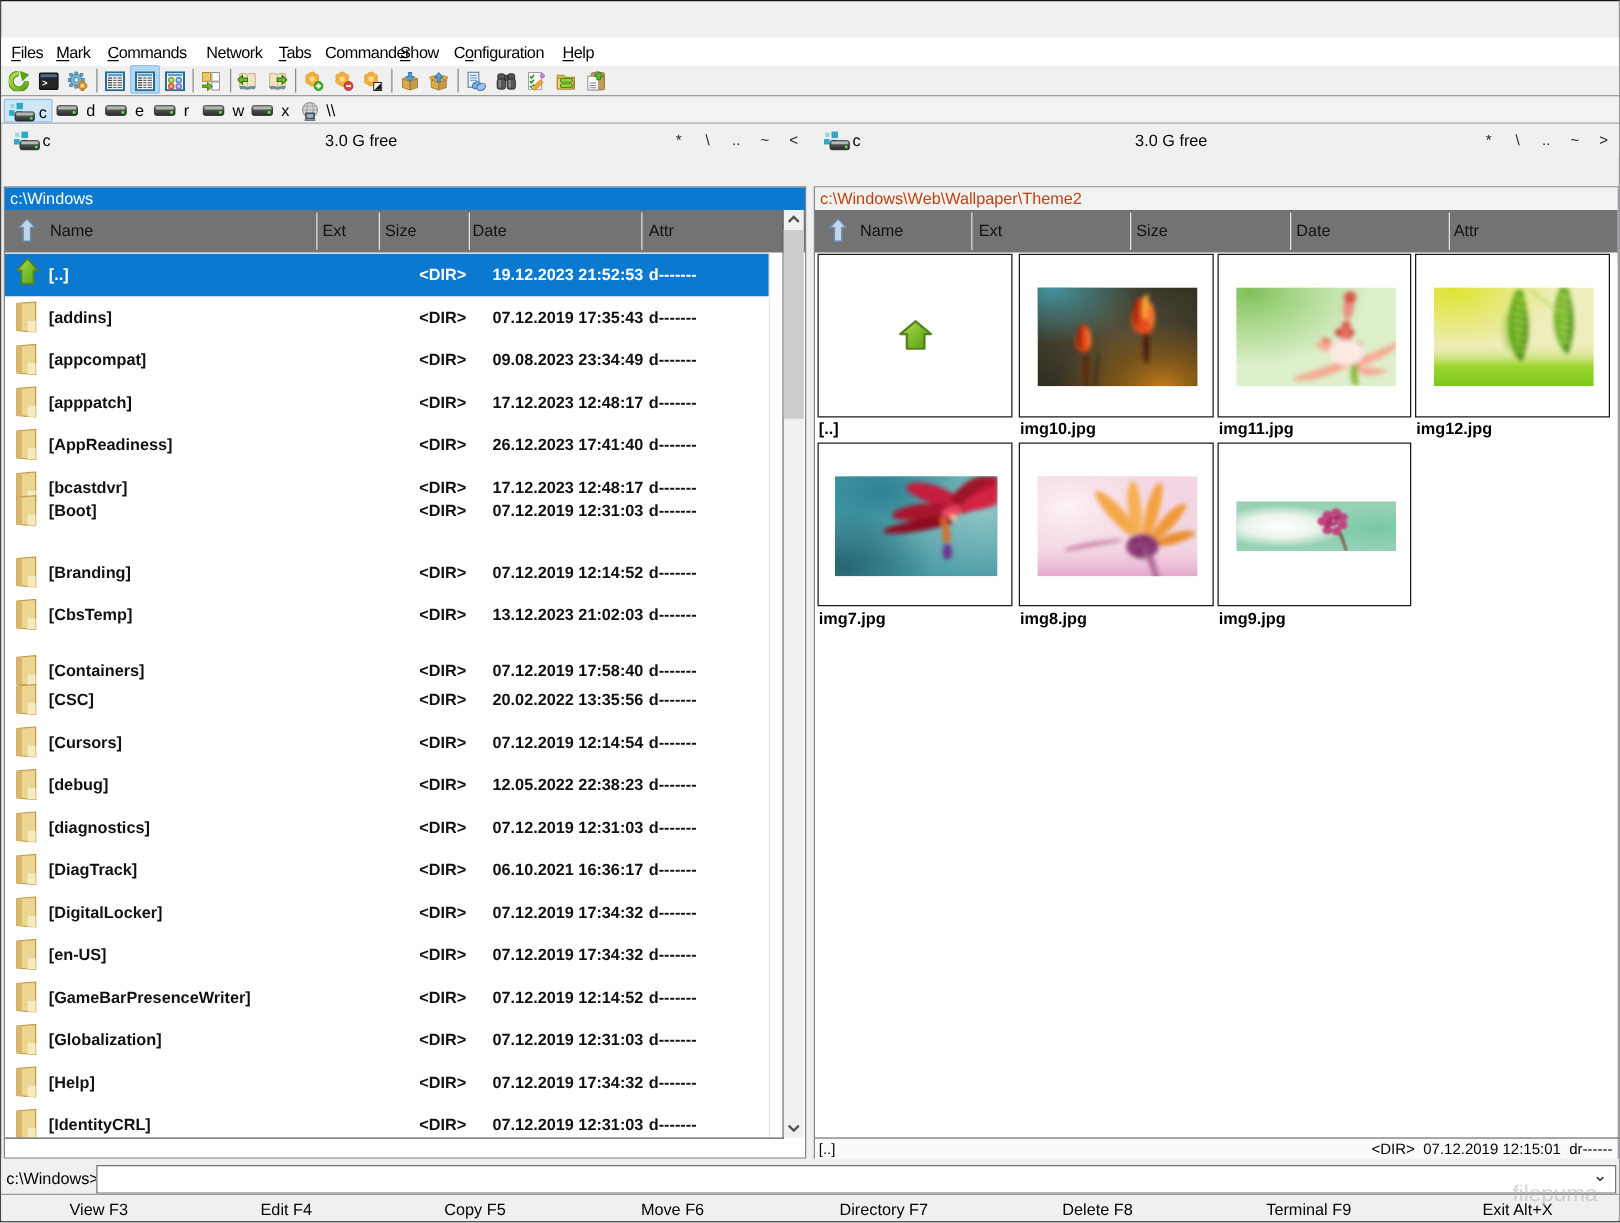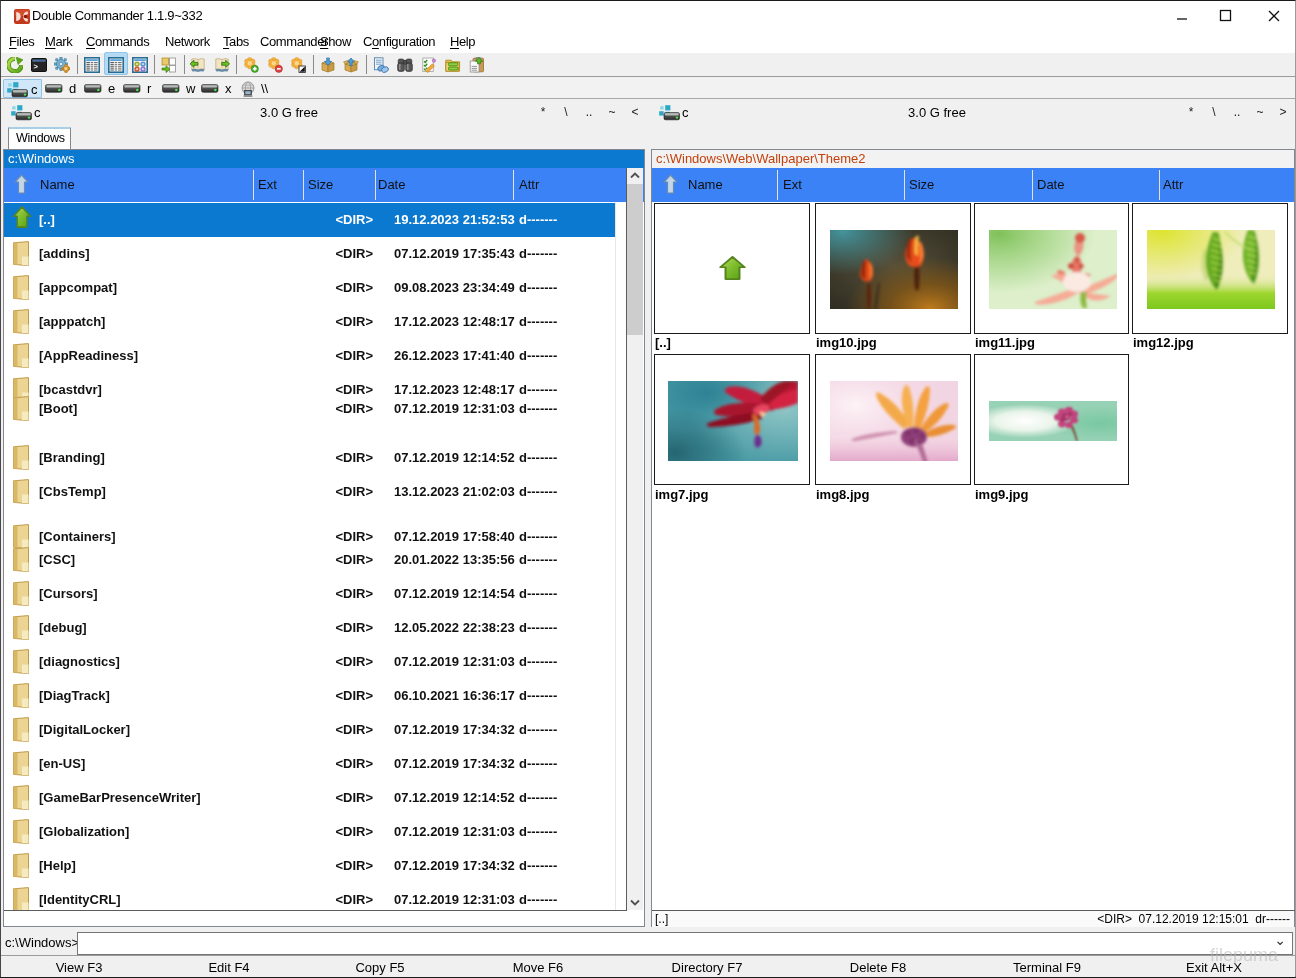--- a/index.html
+++ b/index.html
@@ -29,21 +29,21 @@
 .free { position:absolute; top:5px; width:120px; margin-left:-60px; text-align:center; font-size:13px; color:#000; }
 .sym { position:absolute; top:5px; font-size:12px; color:#222; width:20px; text-align:center; }
 .tabrow { position:absolute; left:0; top:27px; width:100%; height:23px; background:#f0f0f0; }
 .tab { position:absolute; left:5px; top:1px; height:22px; background:#fff; border:1px solid #868686; border-bottom:none;
   font-size:12.5px; letter-spacing:-0.3px; padding:3px 5px 0 7px; color:#000; }
 .tab.act { border-top:2px solid #a9cfe8; padding-top:2px; }
 .pbox { position:absolute; left:0; top:50px; width:100%; height:778px; border:1px solid #828790; background:#fff; }
 .pathbar { position:absolute; left:0; top:0; width:100%; height:18px; font-size:13px; padding:1px 0 0 4px; }
 .pathbar.act { background:#0b79d0; color:#fff; }
 .pathbar.ina { background:#f2f2f2; color:#c2410c; }
-.phead { position:absolute; left:0; top:18px; width:100%; height:44px; background:#3b82f6; border-bottom:1px solid #3c96de; }
+.phead { position:absolute; left:0; top:18px; width:100%; height:44px; background:#737373; border-bottom:1px solid #3c96de; }
 .phead.r { border-bottom:1px solid #e2e8ee; }
 .hlab { position:absolute; top:9px; font-size:13px; color:#111; }
 .harr { position:absolute; top:6px; }
 .hsep { position:absolute; top:2px; width:1px; height:30px; background:#e2e2e2; }
 .list { position:absolute; left:0; top:52px; width:100%; height:708px; background:#fff; overflow:hidden; }
 .row { position:absolute; left:0; width:611px; height:34px; }
 .row.sel { background:#0b79d0; color:#fff; }
 .ric { position:absolute; }
 .rname { position:absolute; left:35px; top:9px; font-size:13px; font-weight:bold; color:#111; }
 .rdir { position:absolute; left:299px; width:70px; top:9px; text-align:right; font-size:13px; font-weight:bold; color:#111; }
@@ -62,39 +62,20 @@
 #cmdinput:after { content:"\2304"; position:absolute; right:6px; top:-1px; font-size:14px; color:#333; }
 #fnbar { position:absolute; left:0; top:954px; width:100%; height:22px; background:#f0f0f0; border-top:1px solid #9c9c9c; }
 .fnl { position:absolute; top:4px; font-size:13px; color:#000; width:0; }
 .fnl span { display:inline-block; transform:translateX(-50%); white-space:nowrap; }
 .tcell { position:absolute; width:155.5px; height:131px; background:#fff; border:1.5px solid #1a1a1a; }
 .tlabel { position:absolute; font-size:13px; font-weight:bold; color:#000; }
 #wm { position:absolute; left:1209px; top:944px; font-size:18px; color:#b5b5b5; opacity:0.55; z-index:50; }
 </style></head>
 <body>
 <div id="win">
-<div id="titlebar">
- <span class="abs" style="left:13px;top:8px"><svg width="16" height="15" viewBox="0 0 16 15" style="">
-          <rect x="0" y="0" width="16" height="15" rx="2" fill="#c23a1e"></rect>
-<rect x="0.8" y="0.8" width="14.4" height="6" rx="1.5" fill="#d85030" opacity="0.8"></rect>
-<path d="M2.2 3 a4.5 4.5 0 0 1 0 9 z" fill="#f5ddd5"></path>
-<path d="M13.8 3.4 a4.2 4.2 0 0 0 0 8.2" fill="none" stroke="#f5ddd5" stroke-width="2.6"></path>
-<circle cx="11.5" cy="7.5" r="1.8" fill="#8c1606"></circle>
-        </svg></span>
- <span id="title">Double Commander 1.1.9~332</span>
- <svg width="12" height="12" style="position:absolute;left:1175px;top:9px">
-        <line x1="1" y1="9" x2="11" y2="9" stroke="#111" stroke-width="1.3"></line>
-      </svg>
- <svg width="14" height="14" style="position:absolute;left:1218px;top:8px">
-        <rect x="1.5" y="1.5" width="10" height="10" fill="none" stroke="#111" stroke-width="1.3"></rect>
-      </svg>
- <svg width="14" height="14" style="position:absolute;left:1266px;top:8px">
-        <path d="M2 2 L12 12 M12 2 L2 12" stroke="#111" stroke-width="1.3"></path>
-      </svg>
-</div>
 <div id="menubar">
       <span class="mi" style="left:8px"><u>F</u>iles</span>
 <span class="mi" style="left:44px"><u>M</u>ark</span>
 <span class="mi" style="left:85px"><u>C</u>ommands</span>
 <span class="mi" style="left:164px">Network</span>
 <span class="mi" style="left:222px"><u>T</u>abs</span>
 <span class="mi" style="left:259px">Commander</span>
 <span class="mi" style="left:319px"><u>S</u>how</span>
 <span class="mi" style="left:362px">C<u>o</u>nfiguration</span>
 <span class="mi" style="left:449px"><u>H</u>elp</span>
@@ -439,23 +420,20 @@
           <circle cx="18" cy="12.6" r="1.2" fill="#4ae44a"></circle>
         </svg>
         <span class="dhc">c</span>
   <span class="free" style="left:286px">3.0 G free</span>
   <span class="sym" style="left:530px">*</span>
         <span class="sym" style="left:553px">\</span>
         <span class="sym" style="left:576px">..</span>
         <span class="sym" style="left:599px">~</span>
         <span class="sym" style="left:622px">&lt;</span>
  </div>
- <div class="tabrow">
-        <span class="tab act" style="left:5px">Windows</span>
-      </div>
  <div class="pbox">
   <div class="pathbar act">c:\Windows</div>
   <div class="phead">
           <span class="harr" style="left:10px"><svg width="15" height="20" viewBox="0 0 15 20" style="">
               <polygon points="7.5,1 14,8 10.5,8 10.5,19 4.5,19 4.5,8 1,8" fill="#c3d6e8" stroke="#6a8ab0" stroke-width="1.2" stroke-linejoin="round"></polygon>
             </svg></span>
 <span class="hlab" style="left:36px">Name</span>
 <span class="hlab" style="left:254px">Ext</span>
 <span class="hlab" style="left:304px">Size</span>
 <span class="hlab" style="left:374px">Date</span>
@@ -582,21 +560,21 @@
             <span class="rattr">d-------</span>
           </div>
 <div class="row" style="top:341px">
 <span class="ric" style="left:8px;top:4px"><svg width="18" height="25" viewBox="0 0 18 25" style="">
                 <path d="M1.5 1.8 L16.5 0.6 L16.5 24.6 L1.5 23.4 z" fill="#ecd493" stroke="#c09a4a" stroke-width="1"></path>
 <path d="M1.5 1.8 L5.5 1.5 L5.5 23.7 L1.5 23.4 z" fill="#d9b668"></path>
 <path d="M10 15.5 h6.5 v9.1 l-6.5 -0.5 z" fill="#f6eabf"></path>
               </svg></span>
 <span class="rname">[CSC]</span>
             <span class="rdir">&lt;DIR&gt;</span>
-            <span class="rdate">20.01.2022 13:35:56</span>
+            <span class="rdate">20.02.2022 13:35:56</span>
             <span class="rattr">d-------</span>
           </div>
 <div class="row" style="top:375px">
 <span class="ric" style="left:8px;top:4px"><svg width="18" height="25" viewBox="0 0 18 25" style="">
                 <path d="M1.5 1.8 L16.5 0.6 L16.5 24.6 L1.5 23.4 z" fill="#ecd493" stroke="#c09a4a" stroke-width="1"></path>
 <path d="M1.5 1.8 L5.5 1.5 L5.5 23.7 L1.5 23.4 z" fill="#d9b668"></path>
 <path d="M10 15.5 h6.5 v9.1 l-6.5 -0.5 z" fill="#f6eabf"></path>
               </svg></span>
 <span class="rname">[Cursors]</span>
             <span class="rdir">&lt;DIR&gt;</span>

